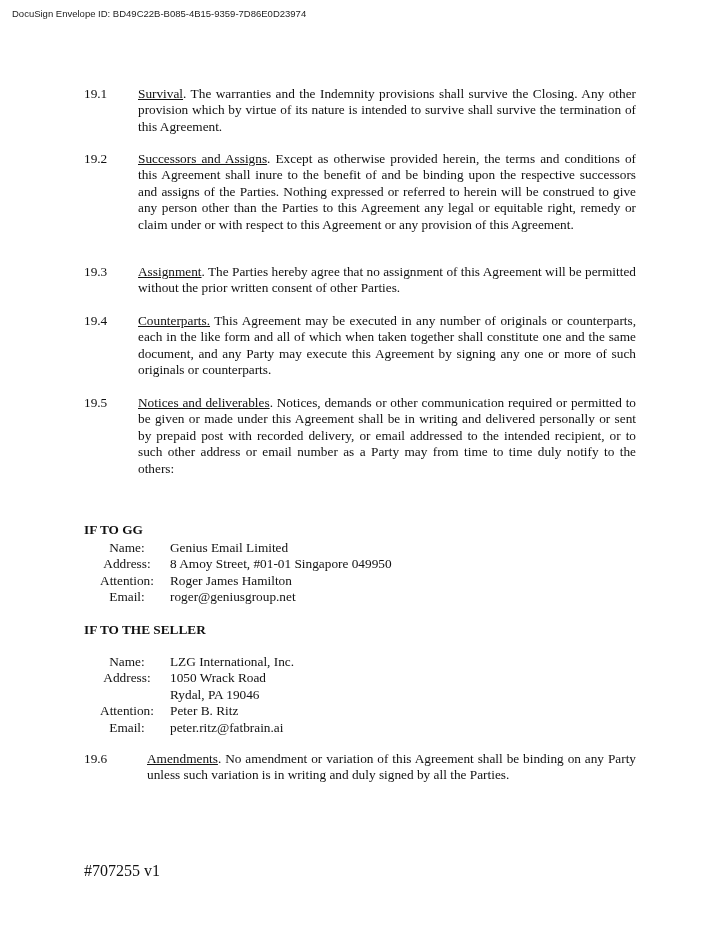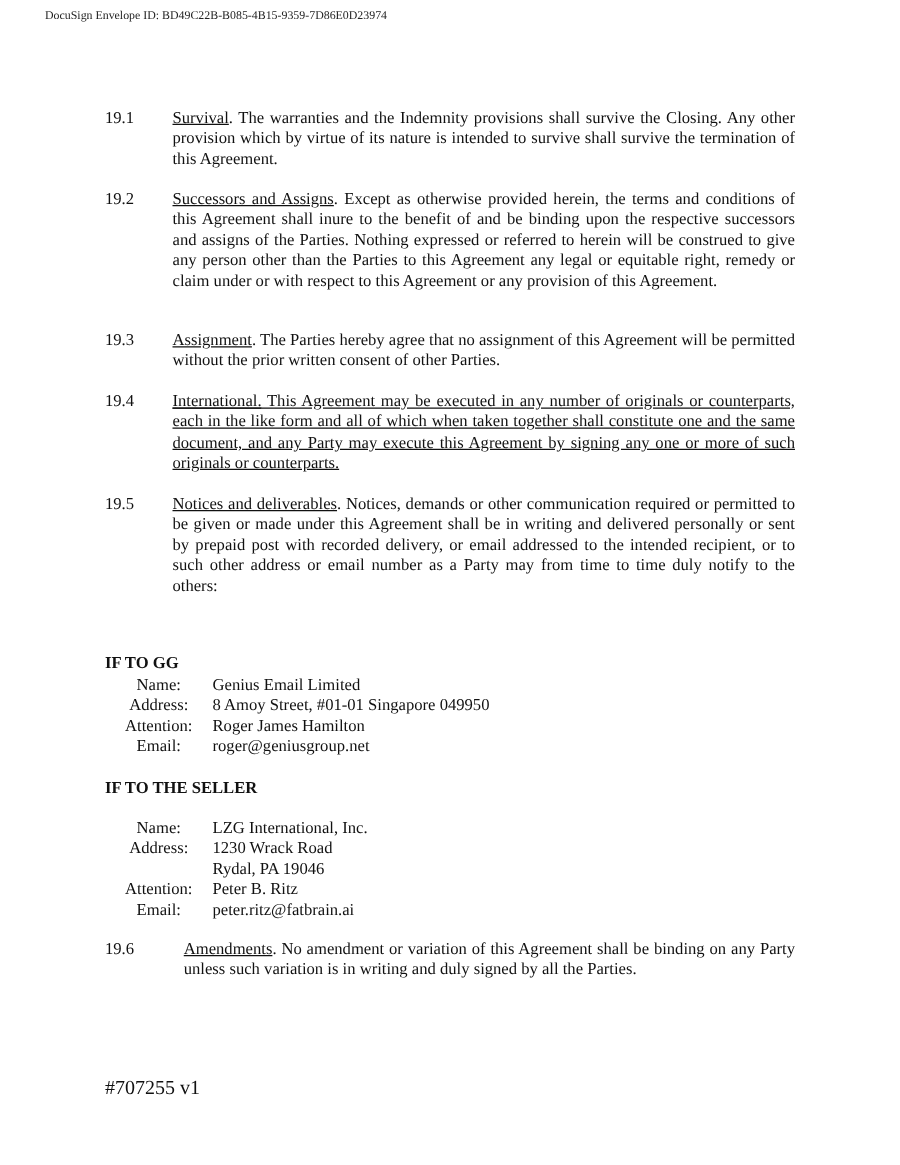--- a/index.html
+++ b/index.html
@@ -1,17 +1,17 @@
 <!DOCTYPE html>
 <html><head>
 <meta charset="utf-8">
 <style>
   html, body { margin: 0; padding: 0; background: #ffffff; }
   body { width: 720px; height: 932px; position: relative; overflow: hidden; color: #111; }
-  .envelope { position: absolute; left: 36px; top: 8px; font-family: Liberation Serif, serif; font-size: 9.5px; color: #222; }
+  .envelope { position: absolute; left: 12px; top: 8px; font-family: Liberation Sans, sans-serif; font-size: 9.5px; color: #222; }
   .serif { font-family: "Liberation Serif", serif; font-size: 13.3px; line-height: 16.4px; }
   .clause { position: absolute; left: 84px; width: 552px; }
   .clause .num { position: absolute; left: 0; top: 0; }
   .clause .body { margin-left: 54px; text-align: justify; text-align-last: left; }
   .clause.narrow .body { margin-left: 63px; }
   .u { text-decoration: underline; text-underline-offset: 1px; }
   .heading { position: absolute; left: 84px; font-weight: bold; }
   .addr { position: absolute; left: 84px; }
   .addr .row { display: flex; }
   .addr .lbl { width: 86px; text-align: center; }
@@ -30,23 +30,23 @@
 <div class="clause serif" style="top:151px;">
   <span class="num">19.2</span>
   <div class="body"><span class="u">Successors and Assigns</span><span>.</span><span>  Except as otherwise provided herein, the terms and conditions of this Agreement shall inure to the benefit of and be binding upon the respective successors and assigns of the Parties. Nothing expressed or referred to herein will be construed to give any person other than the Parties to this Agreement any legal or equitable right, remedy or claim under or with respect to this Agreement or any provision of this Agreement.</span></div>
 </div>
 
 <div class="clause serif" style="top:264px;">
   <span class="num">19.3</span>
   <div class="body"><span class="u">Assignment</span><span>.</span><span> The Parties hereby agree that no assignment of this Agreement will be permitted without the prior written consent of other Parties.</span></div>
 </div>
 
-<div class="clause serif" style="top:313px;text-decoration:underline;">
+<div class="clause serif" style="top:313px;">
   <span class="num">19.4</span>
-  <div class="body"><span class="u">International.</span><span></span><span> This Agreement may be executed in any number of originals or counterparts, each in the like form and all of which when taken together shall constitute one and the same document, and any Party may execute this Agreement by signing any one or more of such originals or counterparts.</span></div>
+  <div class="body"><span class="u">Counterparts.</span><span></span><span> This Agreement may be executed in any number of originals or counterparts, each in the like form and all of which when taken together shall constitute one and the same document, and any Party may execute this Agreement by signing any one or more of such originals or counterparts.</span></div>
 </div>
 
 <div class="clause serif" style="top:395px;">
   <span class="num">19.5</span>
   <div class="body"><span class="u">Notices and deliverables</span><span>.</span><span>  Notices, demands or other communication required or permitted to be given or made under this Agreement shall be in writing and delivered personally or sent by prepaid post with recorded delivery, or email addressed to the intended recipient, or to such other address or email number as a Party may from time to time duly notify to the others:</span></div>
 </div>
 
 <div class="heading serif" style="top:522px;font-family:Liberation Serif, serif;">IF TO GG</div>
 <div class="addr serif" style="top:540px;">
   <div class="row">
@@ -68,21 +68,21 @@
 </div>
 
 <div class="heading serif" style="top:622px;">IF TO THE SELLER</div>
 <div class="addr serif" style="top:654px;">
   <div class="row">
       <span class="lbl">Name:</span>
       <span>LZG International, Inc.</span>
     </div>
   <div class="row">
       <span class="lbl">Address:</span>
-      <span>1230 Wrack Road</span>
+      <span>1050 Wrack Road</span>
     </div>
   <div class="row">
       <span class="lbl"></span>
       <span>Rydal, PA  19046</span>
     </div>
   <div class="row">
       <span class="lbl">Attention:</span>
       <span>Peter B. Ritz</span>
     </div>
   <div class="row">

